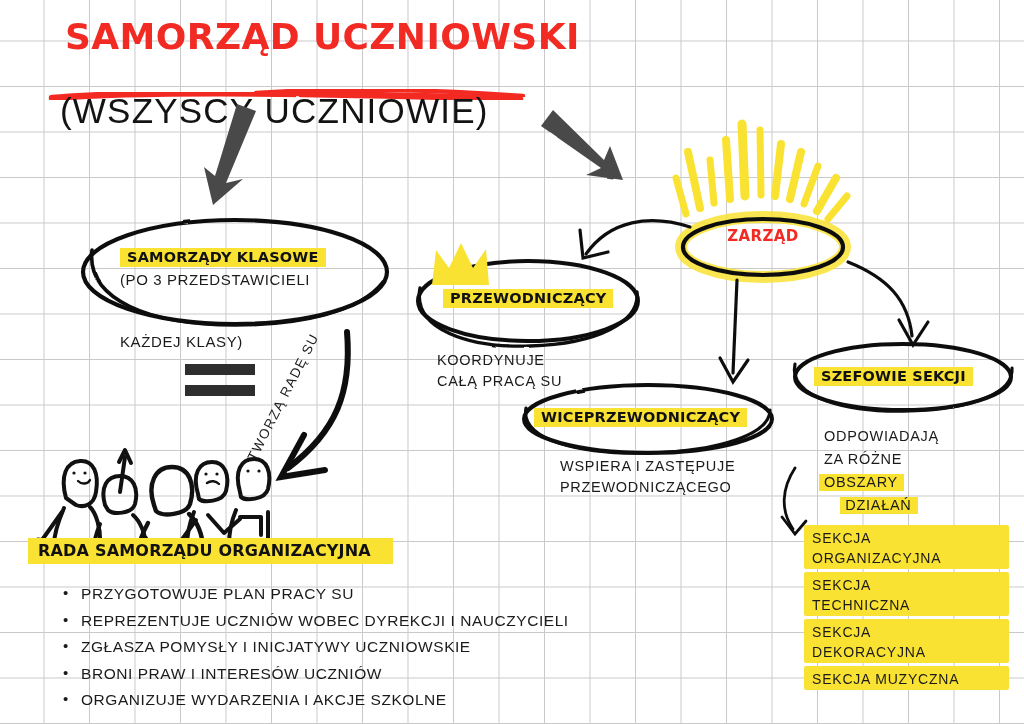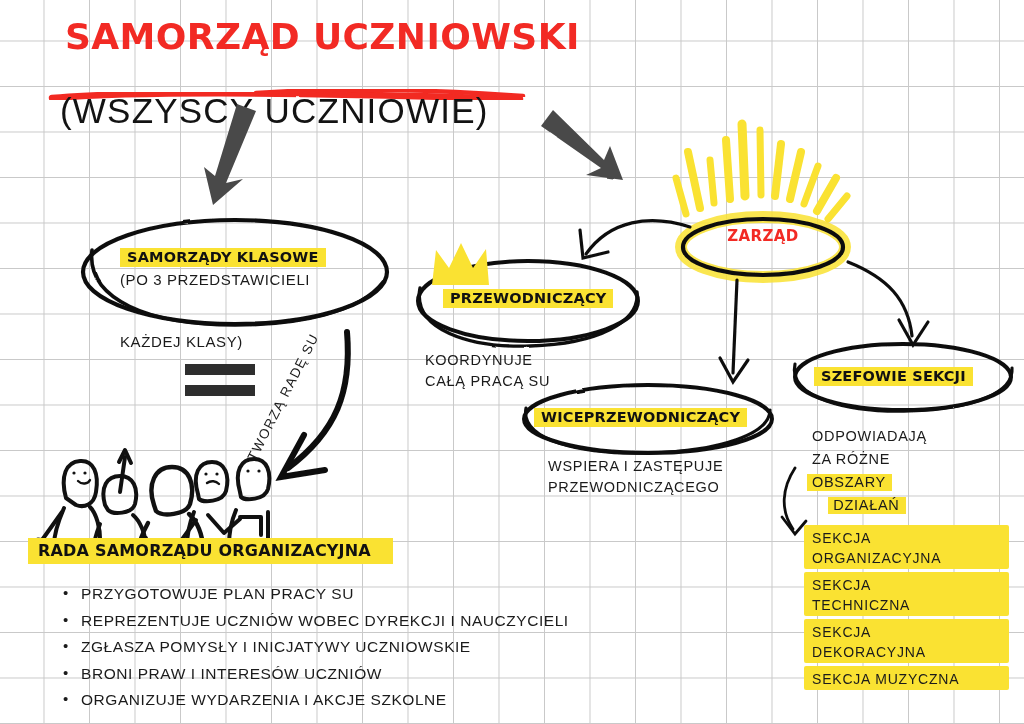--- a/index.html
+++ b/index.html
@@ -52,21 +52,21 @@
     color:#111;white-space:nowrap;
   }
   .lbl-thin{
     font-family:"Liberation Sans", sans-serif;
     font-weight:400;font-size:15px;letter-spacing:0.6px;
     color:#1b1b1b;white-space:nowrap;line-height:19px;margin-top:43px;
   }
   .cap{
     font-family:"Liberation Sans", sans-serif;
     font-weight:400;font-size:14.5px;letter-spacing:0.7px;
-    color:#1b1b1b;line-height:21px;white-space:nowrap;
+    color:#1b1b1b;line-height:21px;white-space:nowrap;margin-left:12px;
   }
   .red-lbl{
     font-family:"DejaVu Sans", sans-serif;
     font-weight:bold;font-size:15px;letter-spacing:0.4px;
     color:#f22a24;white-space:nowrap;
   }
   .sek{
     font-family:"Liberation Sans", sans-serif;
     font-weight:400;font-size:14px;letter-spacing:0.8px;
     color:#1b1b1b;line-height:20px;white-space:nowrap;

